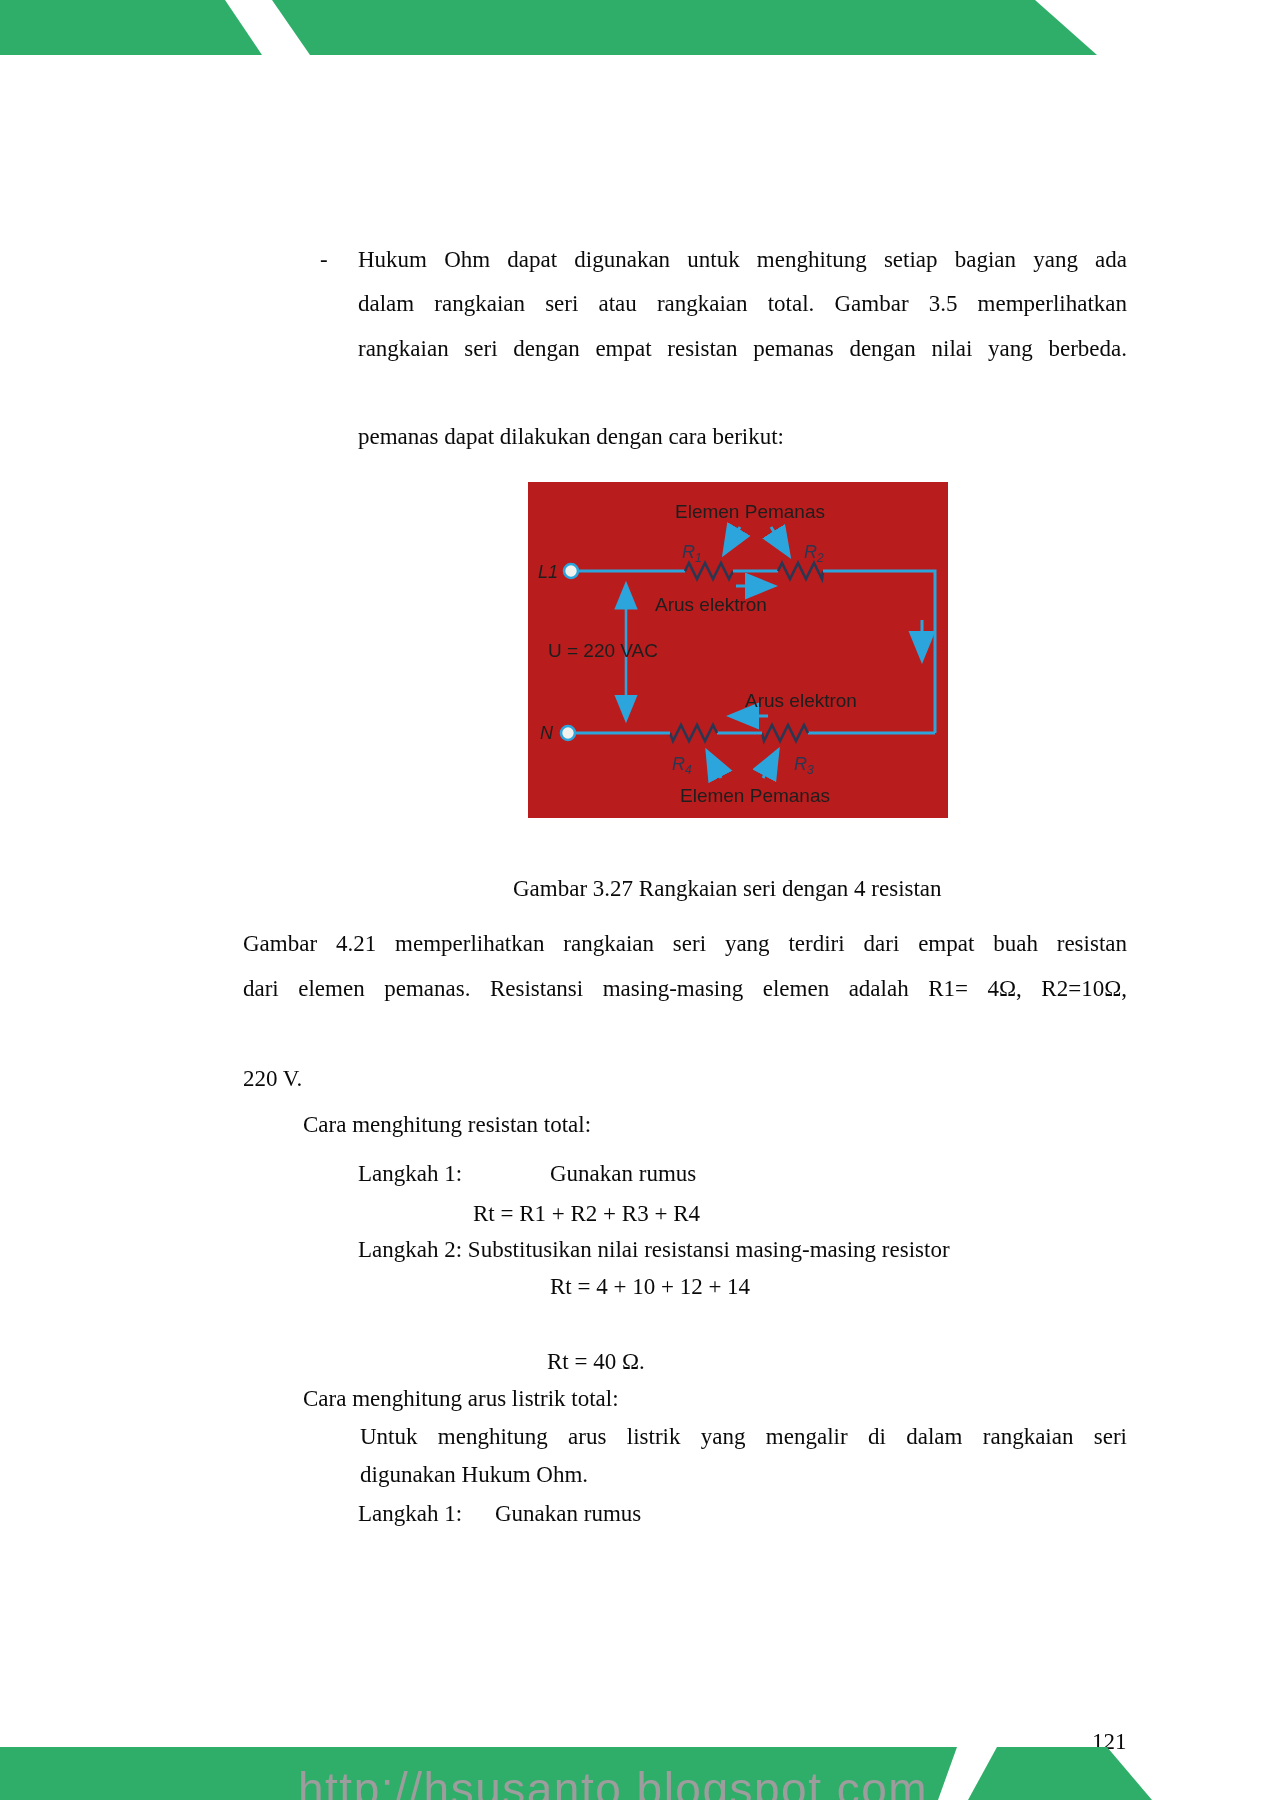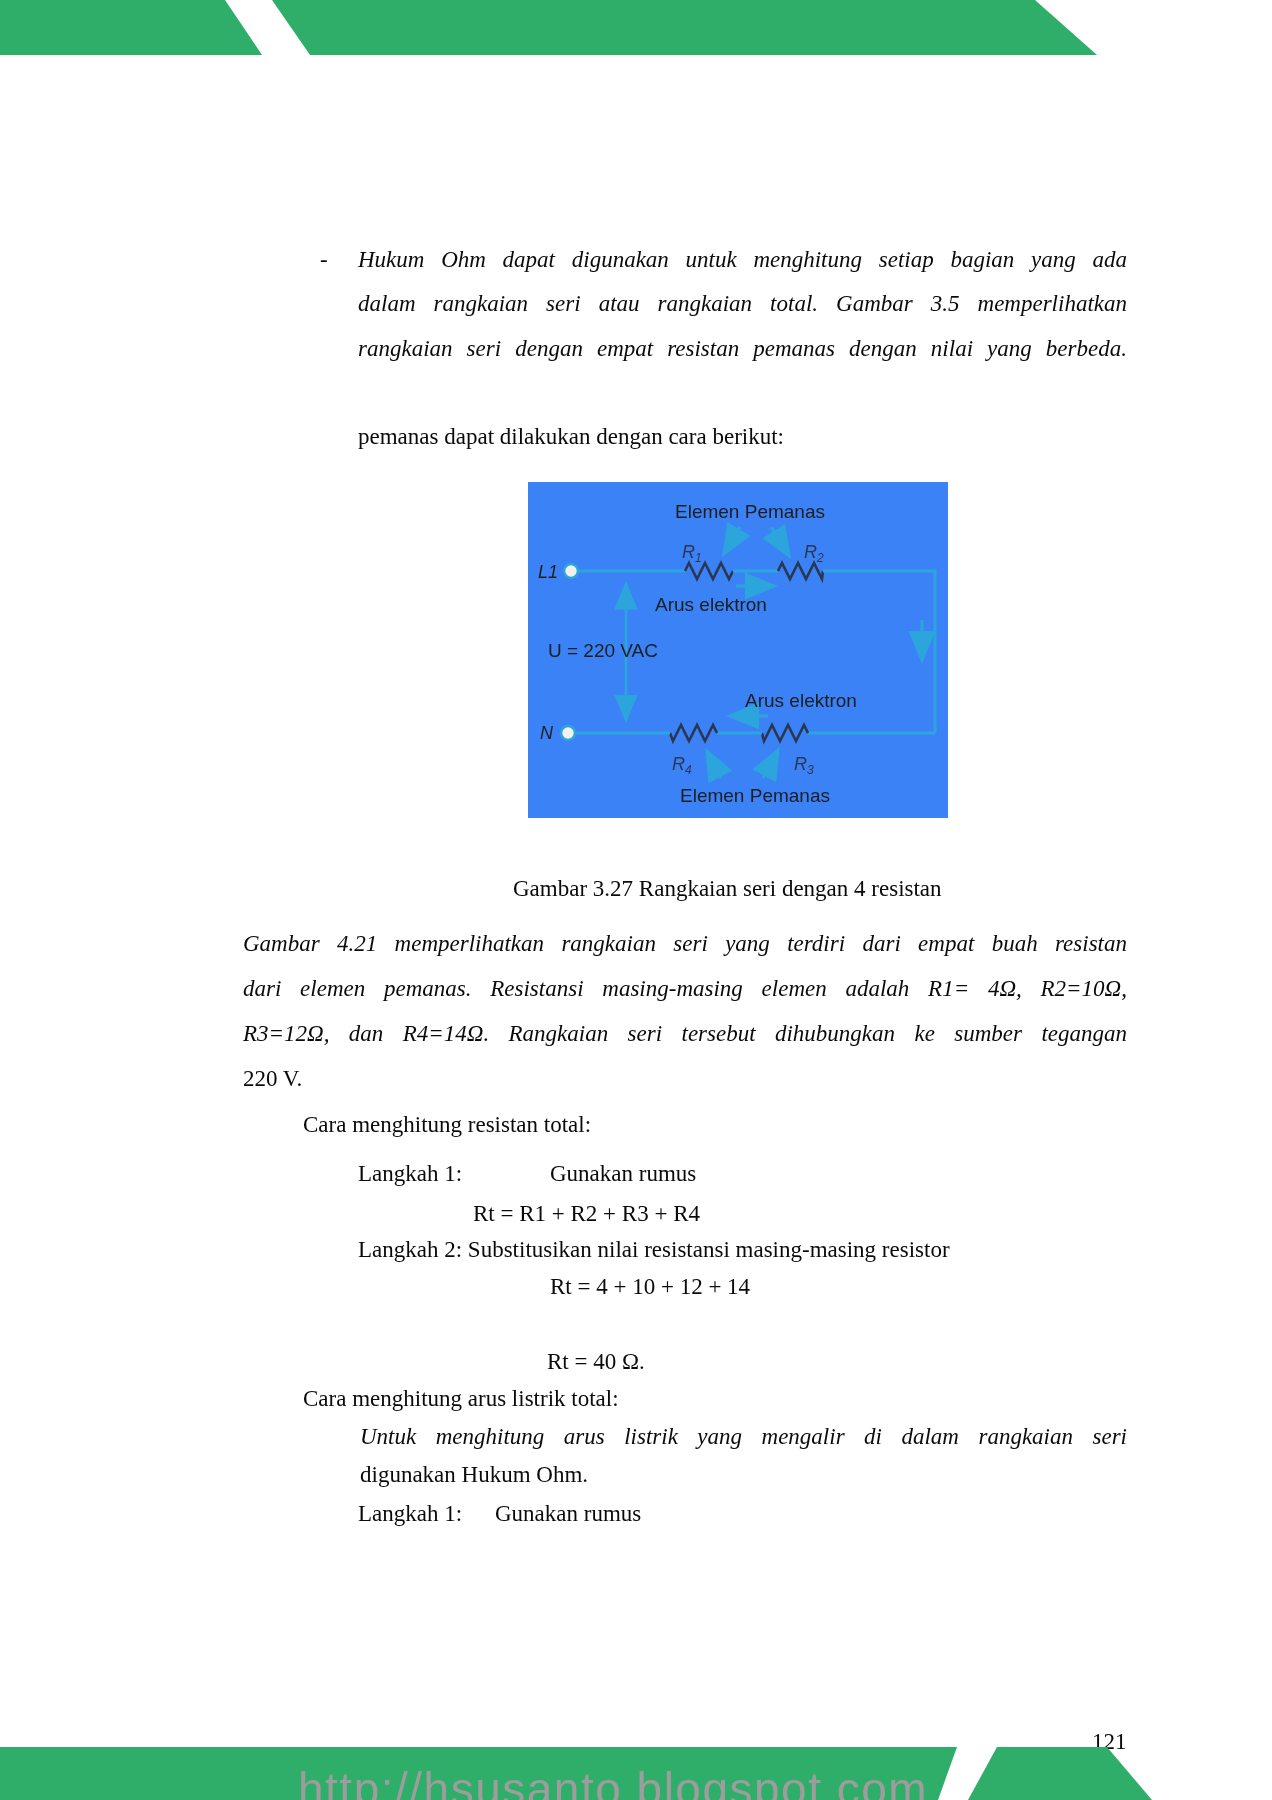--- a/index.html
+++ b/index.html
@@ -3,25 +3,25 @@
 <meta charset="utf-8">
 <style>
   html,body{margin:0;padding:0;background:#e8e8e8;}
   .page{
     position:relative;width:1272px;height:1800px;margin:0 auto;
     background:#ffffff;overflow:hidden;
     font-family:"Liberation Serif", serif;color:#0a0a0a;
   }
   .band-svg{position:absolute;left:0;display:block;}
   .line{position:absolute;font-size:23px;line-height:30px;height:32px;white-space:pre;}
-  .just{white-space:normal;text-align:justify;text-align-last:justify;text-justify:inter-word;font-style:italic;}
+  .just{white-space:normal;text-align:justify;text-align-last:justify;text-justify:inter-word;}
   .caption{position:absolute;font-size:23px;line-height:30px;white-space:pre;margin-left:12px;}
   .diagram{
     position:absolute;left:528px;top:482px;width:420px;height:336px;
-    background:#3b82f6;
+    background:#b91c1c;
   }
   .diagram svg{display:block;}
   .fig-sans{font-family:"Liberation Sans", sans-serif;}
   .watermark{
     position:absolute;left:298px;top:1762px;
     font-family:"Liberation Sans", sans-serif;
     font-size:46px;letter-spacing:1.5px;color:#9d9d9d;z-index:5;
   }
   .pagenum{position:absolute;left:1085px;top:1729px;font-size:23px;margin-left:7px;}
 </style>
@@ -87,21 +87,20 @@
       <text class="fig-sans" x="672" y="770" font-size="18" font-style="italic" fill="#2B3752"><tspan>R</tspan><tspan font-size="12" dy="4">4</tspan></text>
       <text class="fig-sans" x="794" y="770" font-size="18" font-style="italic" fill="#2B3752"><tspan>R</tspan><tspan font-size="12" dy="4">3</tspan></text>
       <text class="fig-sans" x="755" y="802" font-size="19" fill="#1e1e1e" text-anchor="middle">Elemen Pemanas</text>
     </svg>
   </div>
 
   <div class="caption" style="left:501px;top:874px">Gambar 3.27 Rangkaian seri dengan 4 resistan</div>
 
   <div class="line just" style="left:243px;top:929px;width:884px">Gambar 4.21 memperlihatkan rangkaian seri yang terdiri dari empat buah resistan</div>
   <div class="line just" style="left:243px;top:974px;width:884px">dari elemen pemanas. Resistansi masing-masing elemen adalah R1= 4Ω, R2=10Ω,</div>
-  <div class="line just" style="left:243px;top:1019px;width:884px">R3=12Ω, dan R4=14Ω. Rangkaian seri tersebut dihubungkan ke sumber tegangan</div>
   <div class="line" style="left:243px;top:1064px">220 V.</div>
 
   <div class="line" style="left:303px;top:1110px">Cara menghitung resistan total:</div>
 
   <div class="line" style="left:358px;top:1159px">Langkah 1:</div>
   <div class="line" style="left:550px;top:1159px">Gunakan rumus</div>
 
   <div class="line" style="left:473px;top:1199px">Rt = R1 + R2 + R3 + R4</div>
 
   <div class="line" style="left:358px;top:1235px">Langkah 2: Substitusikan nilai resistansi masing-masing resistor</div>

